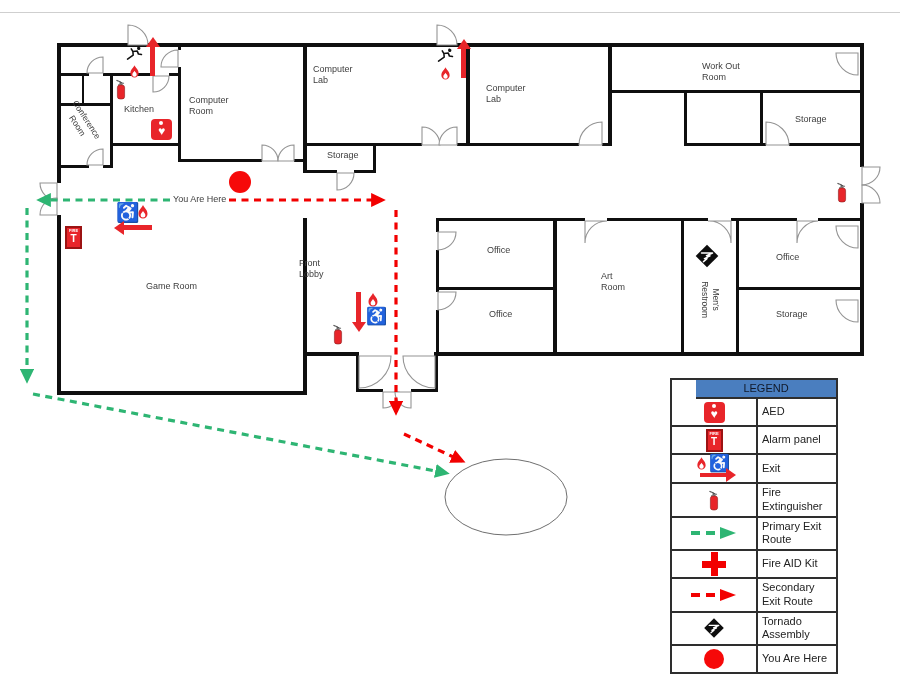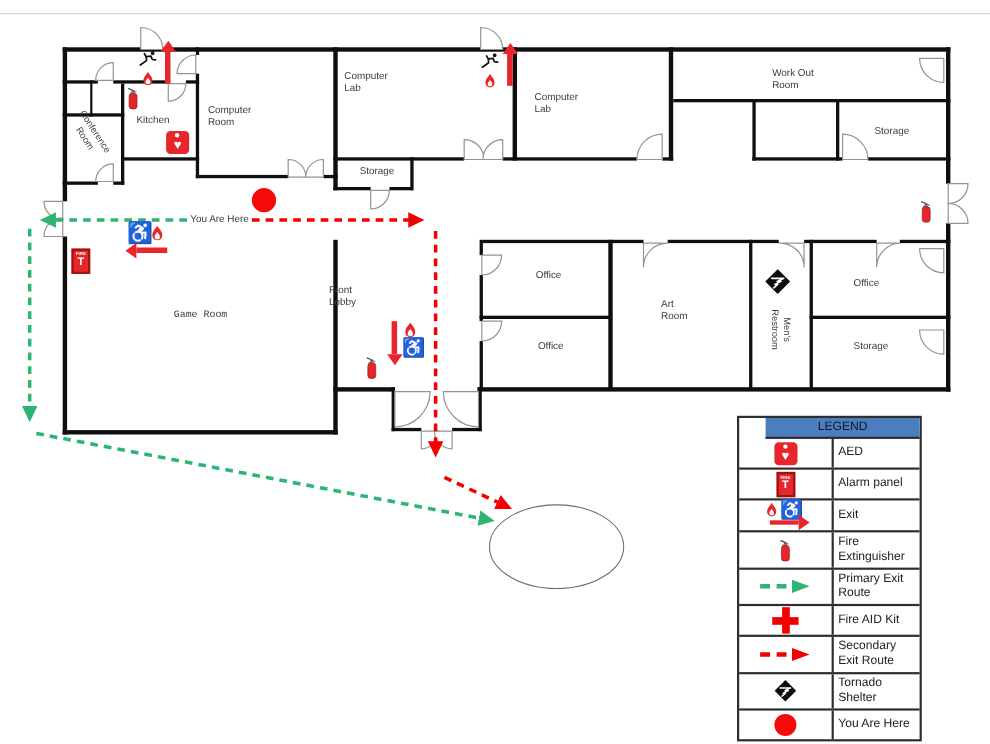--- a/index.html
+++ b/index.html
@@ -111,21 +111,21 @@
   <div class="lbl" style="left:189px;top:95px;">Computer
 Room</div>
   <div class="lbl" style="left:313px;top:64px;">Computer
 Lab</div>
   <div class="lbl" style="left:486px;top:83px;">Computer
 Lab</div>
   <div class="lbl" style="left:702px;top:61px;">Work Out
 Room</div>
   <div class="lbl" style="left:795px;top:114px;">Storage</div>
   <div class="lbl" style="left:327px;top:150px;">Storage</div>
-  <div class="lbl" style="left:158px;top:281px;font-family:Liberation Mono, monospace;">Game Room</div>
+  <div class="lbl" style="left:146px;top:281px;">Game Room</div>
   <div class="lbl" style="left:299px;top:258px;">Front
 Lobby</div>
   <div class="lbl" style="left:487px;top:245px;">Office</div>
   <div class="lbl" style="left:489px;top:309px;">Office</div>
   <div class="lbl" style="left:601px;top:271px;">Art
 Room</div>
   <div class="lbl rot-mens" style="left:682px;top:289px;width:56px;font-size:8.5px;">Men's
 Restroom</div>
   <div class="lbl" style="left:776px;top:252px;">Office</div>
   <div class="lbl" style="left:776px;top:309px;">Storage</div>
@@ -285,21 +285,21 @@
       <div class="legend-label-cell">Secondary Exit Route</div>
     </div>
 
     <div class="legend-row">
       <div class="legend-icon-cell">
         <svg width="26" height="26" viewBox="0 0 30 30">
           <rect x="7" y="7" width="16" height="16" fill="#0d0d0d" transform="rotate(45 15 15)"></rect>
           <path d="M9.5 12 H20.5 L14.5 14.8 H18 L12.5 17.6 H15 L11.5 20.6" stroke="#fff" stroke-width="1.5" fill="none" stroke-linejoin="round" stroke-linecap="round"></path>
         </svg>
       </div>
-      <div class="legend-label-cell">Tornado Shelter</div>
+      <div class="legend-label-cell">Tornado Assembly</div>
     </div>
 
     <div class="legend-row">
       <div class="legend-icon-cell">
         <div class="dot" style="width:20px;height:20px;"></div>
       </div>
       <div class="legend-label-cell">You Are Here</div>
     </div>
   </div>
 <div class="wall" style="left: 57px; top: 43px; width: 807px; height: 4px; z-index: 2;"></div>

